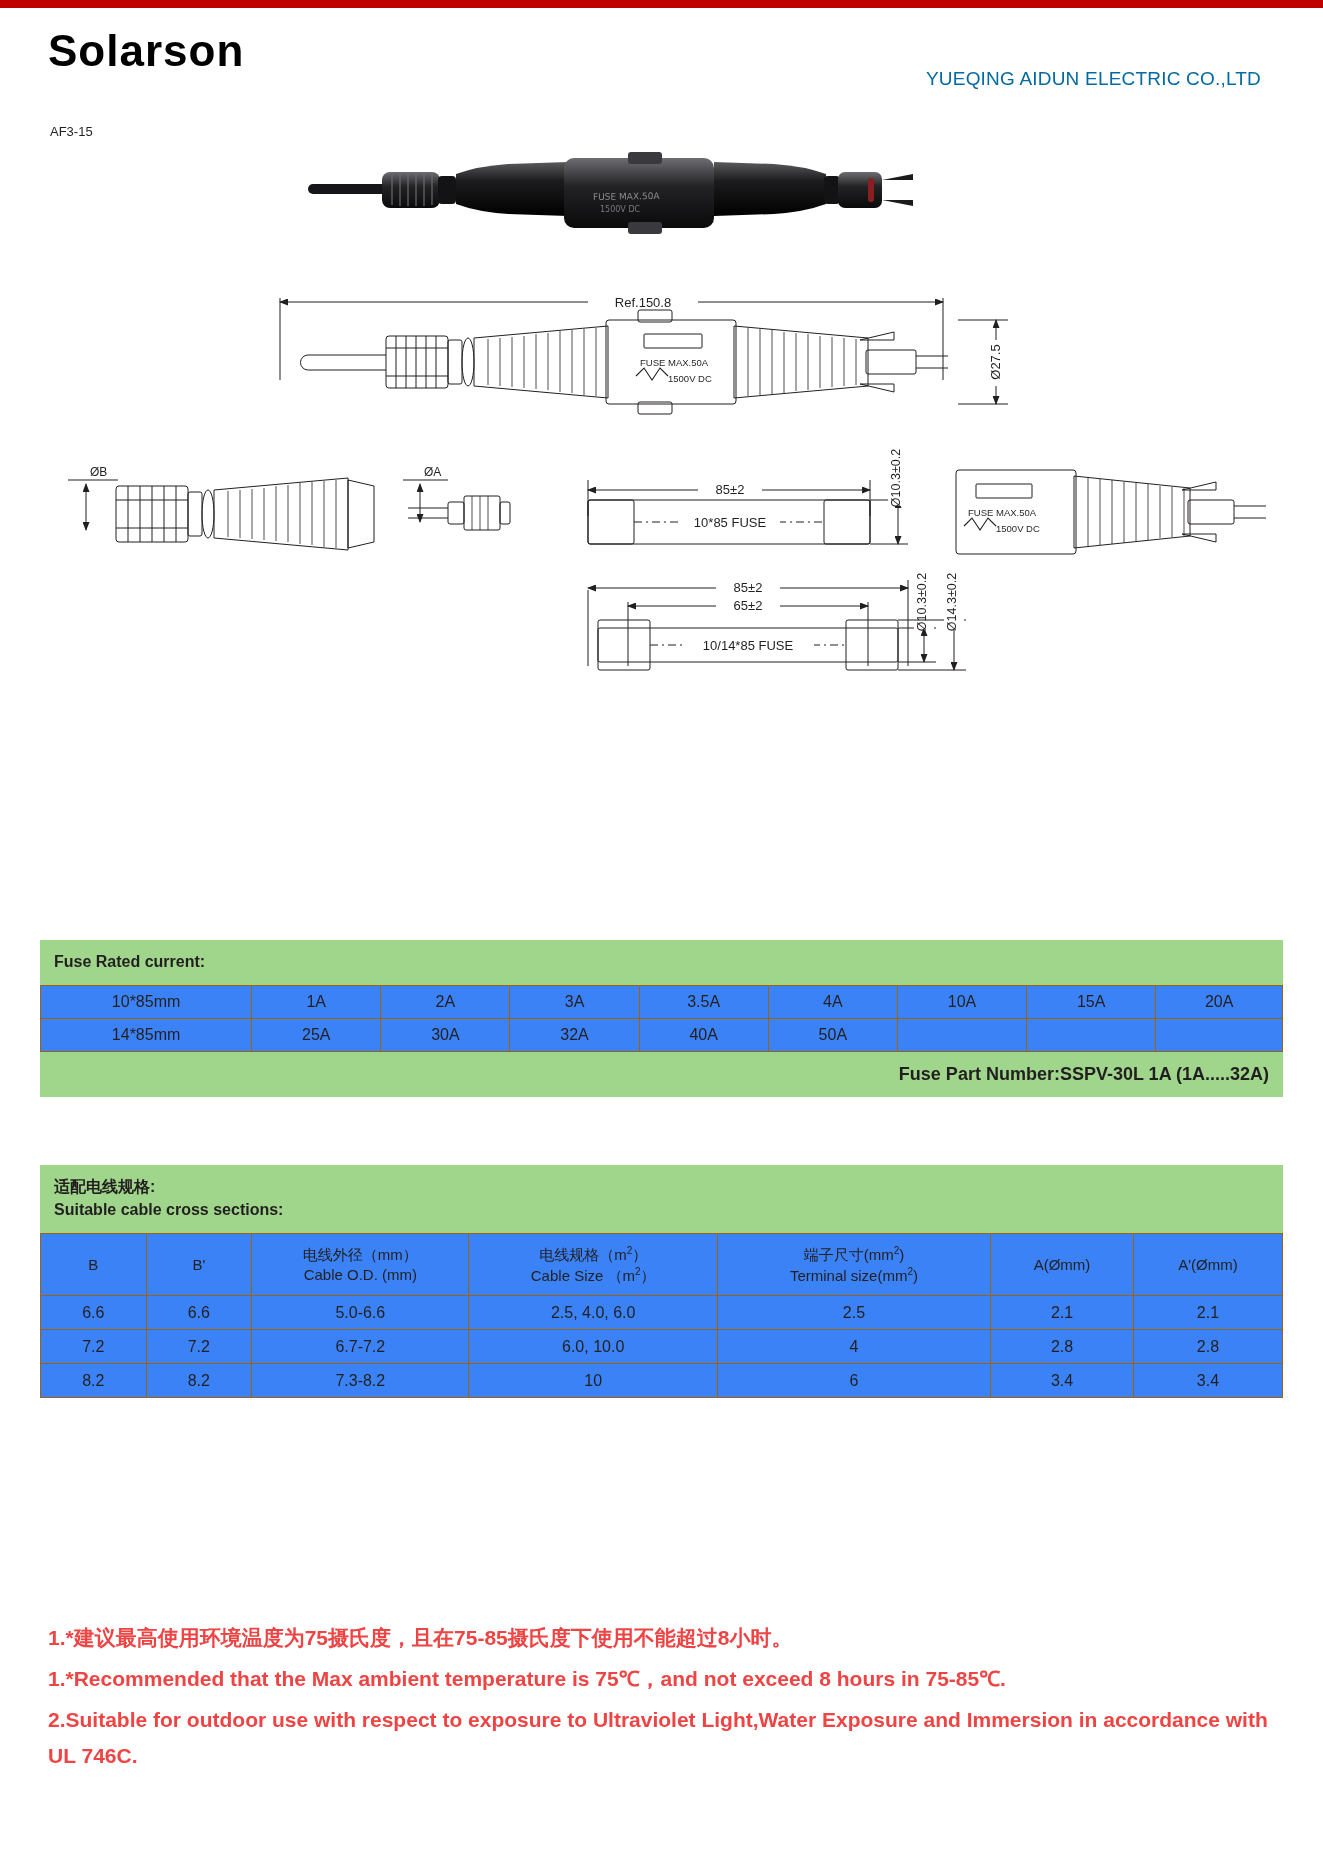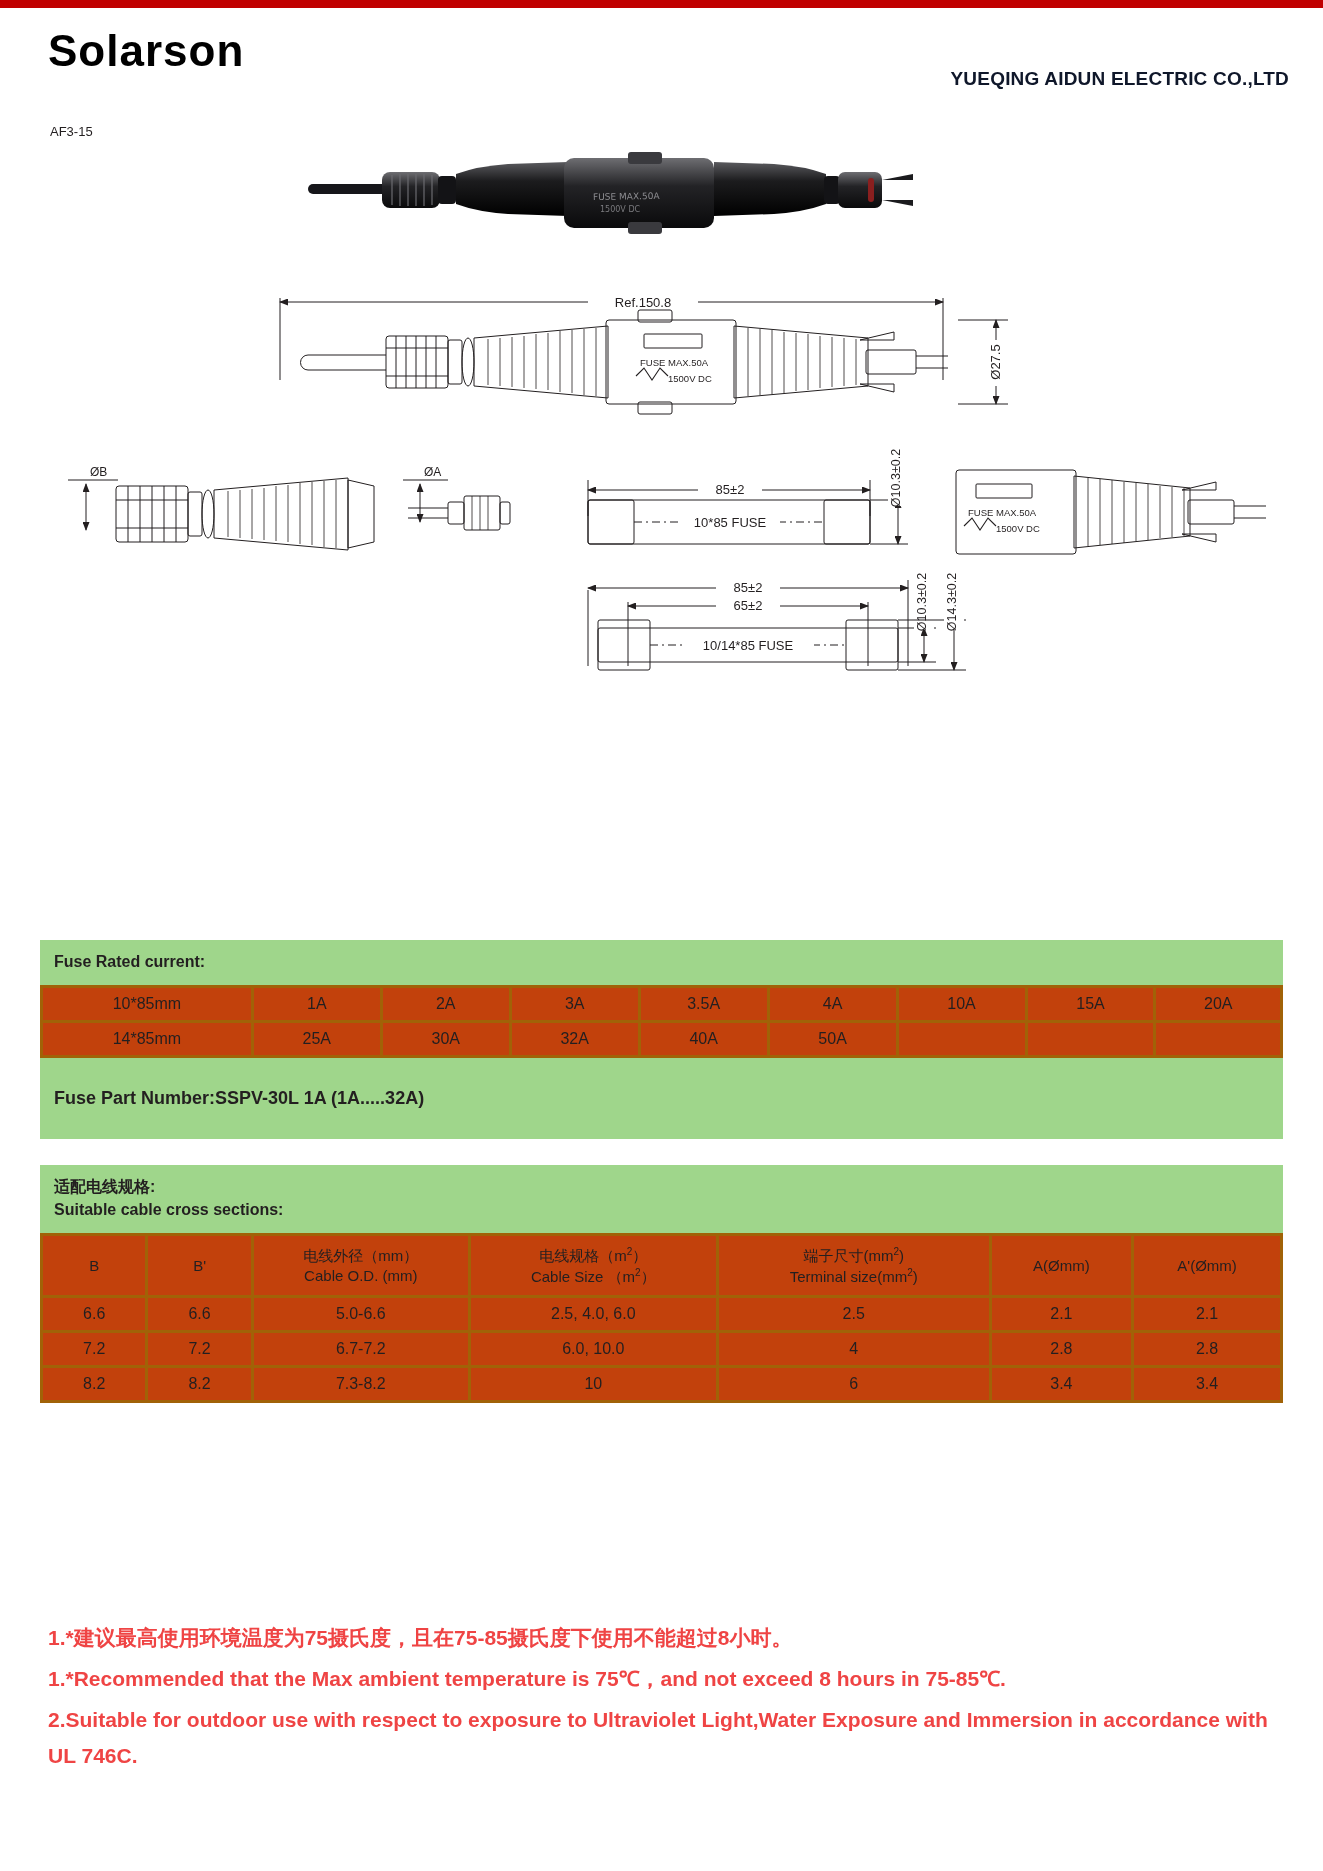--- a/index.html
+++ b/index.html
@@ -33,26 +33,26 @@
     left: 48px;
     top: 6px;
     font-family: Liberation Sans, sans-serif;
     font-size: 44px;
     font-weight: bold;
     color: #000000;
     letter-spacing: 1px;
   }
   .company {
     position: absolute;
-    right: 34px;
+    right: 62px;
     top: 48px;
     font-size: 19px;
-    font-weight: bold;
+    font-weight: normal;
     letter-spacing: 0.2px;
-    color: #0f172a;
+    color: #0369a1;
   }
   .model-code {
     position: absolute;
     left: 50px;
     top: 124px;
     font-size: 13px;
     color: #231f20;
   }
 
   
@@ -80,34 +80,35 @@
   }
   .band .cn { font-weight: bold; color: #231f20; }
   .band .en { font-weight: bold; color: #231f20; }
 
   table.grid {
     width: 100%;
     border-collapse: collapse;
     font-size: 16px;
   }
   table.grid td, table.grid th {
-    border: 3px solid #a16207;
-    background: #c2410c;
+    border: 1px solid #a16207;
+    background: #3b82f6;
     text-align: center;
     padding: 7px 4px;
     font-weight: normal;
     color: #231f20;
   }
   table.grid th { font-weight: normal; }
 
   .partnum {
     background: #9fd68b;
-    padding: 30px 14px;
+    padding: 12px 14px;
     font-size: 18px;
     font-weight: bold;
+    text-align: right;
   }
 
   table.cable th {
     height: 62px;
     line-height: 1.35;
     font-size: 15px;
   }
   table.cable td { height: 34px; margin-left: 15px; }
   sup { font-size: 10px; }
 

